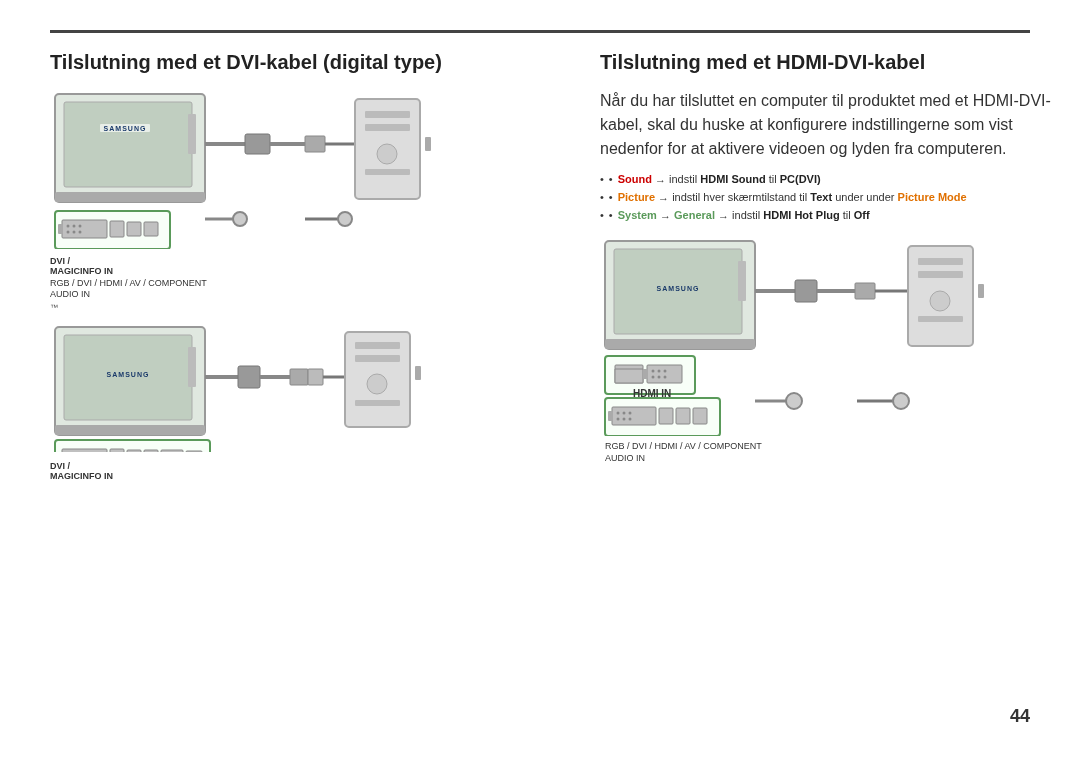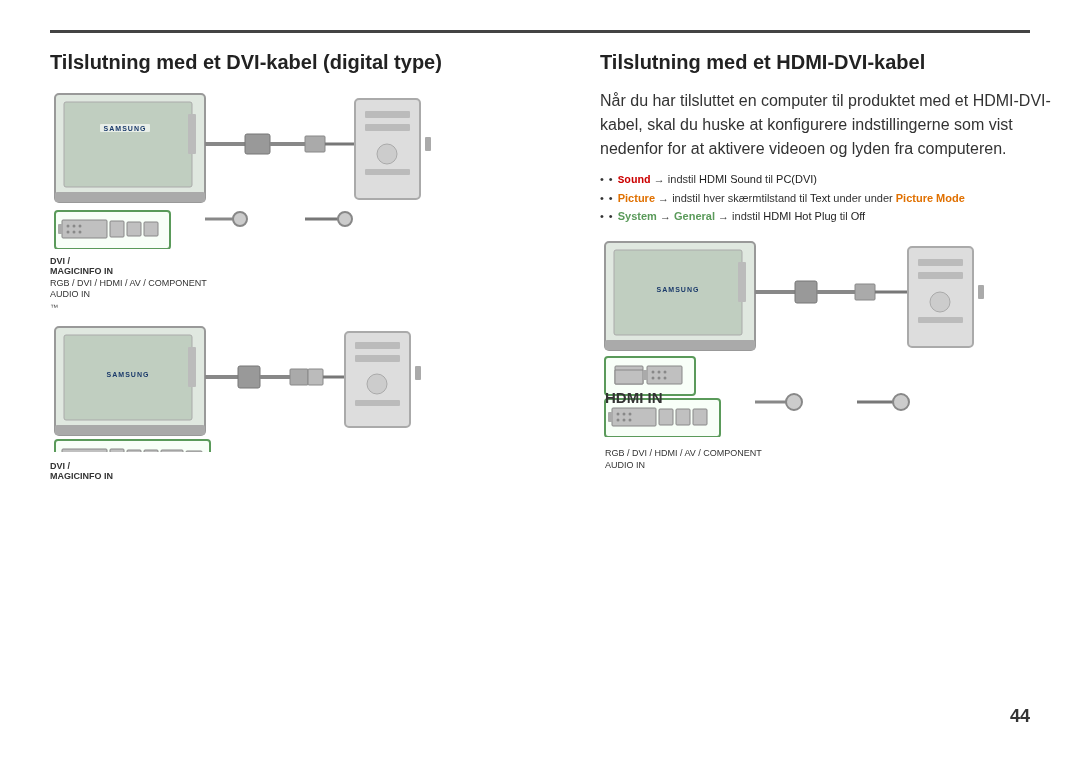--- a/index.html
+++ b/index.html
@@ -55,22 +55,22 @@
       gap: 5px;
     }
 
     .bullet-list li::before {
       content: '•';
       color: #333;
       flex-shrink: 0;
       margin-top: 0px;
     }
 
-    .text-red { color: #cc0000; font-weight: bold; font-family: Liberation Mono, monospace; }
-    .text-bold-dark { font-weight: normal; color: #222; }
+    .text-red { color: #cc0000; font-weight: bold; }
+    .text-bold-dark { font-weight: bold; color: #222; }
     .text-green { color: #5a9a5a; font-weight: bold; }
     .text-orange { color: #e07000; font-weight: bold; }
 
     .description-text {
       font-size: 16px;
       color: #333;
       margin-bottom: 12px;
       line-height: 1.5;
     }
 
@@ -332,21 +332,21 @@
           <rect x="76" y="172" width="14" height="16" rx="1" fill="#c0c0c0" stroke="#888" stroke-width="1"></rect>
           <rect x="93" y="172" width="14" height="16" rx="1" fill="#c0c0c0" stroke="#888" stroke-width="1"></rect>
 
           <rect x="5" y="203" width="80" height="38" rx="3" fill="#f8fff8" stroke="#5a9a5a" stroke-width="2"></rect>
           <circle cx="30" cy="222" r="11" fill="#ccc" stroke="#777" stroke-width="2"></circle>
           <circle cx="30" cy="222" r="5" fill="#aaa"></circle>
         </svg>
       </div>
 
       <div style="margin-top:-60px; margin-left:5px;">
-        <div style="font-size:15px; font-weight:bold; color:#333; margin-bottom:2px;">HDMI IN</div>
+        <div style="font-size:10px; font-weight:bold; color:#333; margin-bottom:2px;margin-left:28px;">HDMI IN</div>
         <div style="font-size:9px; color:#333; margin-top:42px; margin-bottom:1px;">RGB / DVI / HDMI / AV / COMPONENT</div>
         <div style="font-size:9px; color:#333; margin-top:2px;">AUDIO IN</div>
       </div>
 
     </div>
 
   </div>
 
   <div class="page-number">44</div>
 

